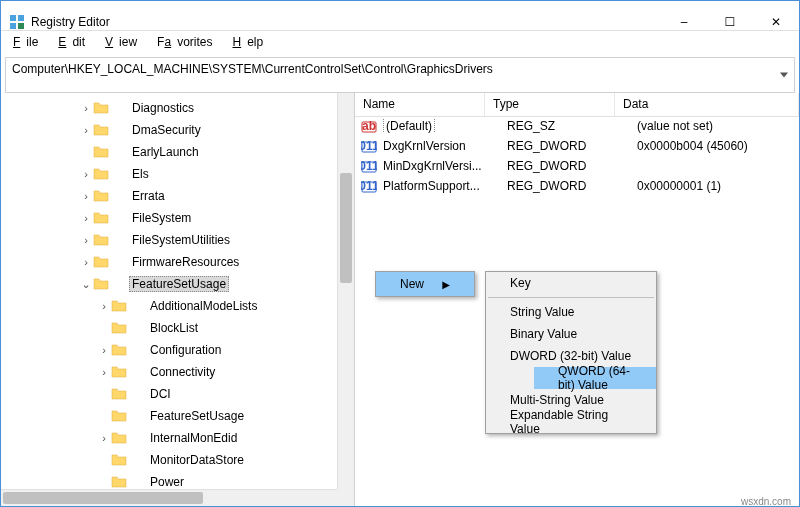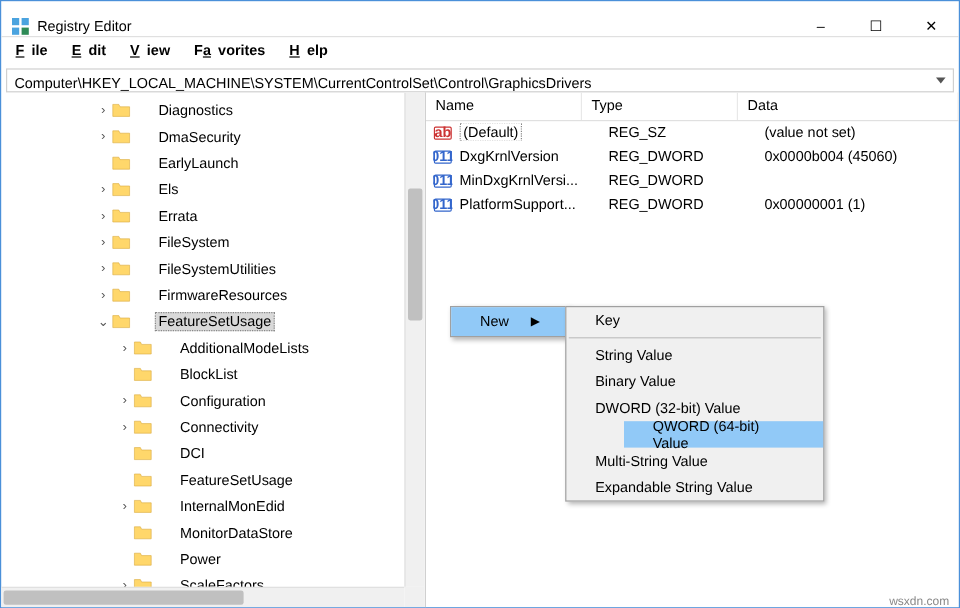--- a/index.html
+++ b/index.html
@@ -3,23 +3,23 @@
 <meta charset="utf-8">
 <style>
 * { margin:0; padding:0; box-sizing:border-box; font-family:"Segoe UI",Tahoma,sans-serif; font-size:12px; }
 body { background:#fff; }
 .window { width:800px; height:507px; border:1px solid #4a90d9; display:flex; flex-direction:column; background:#fff; position:relative; }
 .titlebar { height:30px; display:flex; align-items:center; padding:12px 0 0 8px; border-bottom:1px solid #e0e0e0; }
 .titlebar .app-icon { width:16px; height:16px; margin-right:6px; }
 .titlebar .title { flex:1; color:#000; }
 .titlebar .ctrl { width:46px; height:30px; display:flex; align-items:center; justify-content:center; color:#000; }
 .menubar { height:22px; display:flex; align-items:center; gap:2px; padding:0 6px; }
-.menubar span { padding:2px 6px;font-weight:bold; }
+.menubar span { padding:2px 6px; }
 .menubar span u { text-decoration:underline; }
-.addressbar { height:20px; border:1px solid #d0d0d0; margin:4px 4px 0 4px; padding:4px 6px; color:#000; background:#fff; position:relative; }
+.addressbar { height:36px; border:1px solid #d0d0d0; margin:4px 4px 0 4px; padding:4px 6px; color:#000; background:#fff; position:relative; }
 .addressbar::after { content:""; position:absolute; right:6px; top:50%; transform:translateY(-50%); border-left:4px solid transparent; border-right:4px solid transparent; border-top:5px solid #555; }
 .main { flex:1; display:flex; min-height:0; }
 .tree-pane { width:354px; border-right:1px solid #d0d0d0; overflow:hidden; position:relative; padding:4px 0; }
 .list-pane { flex:1; display:flex; flex-direction:column; min-width:0; position:relative; }
 .list-header { display:flex; height:24px; border-bottom:1px solid #e0e0e0; }
 .list-header .col { padding:4px 8px; color:#000; border-right:1px solid #e8e8e8; }
 .col-name { width:130px; }
 .col-type { width:130px; }
 .col-data { flex:1; }
 .list-rows { padding:2px 0; }
@@ -37,21 +37,21 @@
 .tree-node .label { padding:1px 3px;margin-left:16px; }
 .tree-node.selected .label { background:#d9d9d9; border:1px dotted #888; padding:0 2px; }
 .scrollbar-v { position:absolute; right:0; top:0; bottom:17px; width:17px; background:#f0f0f0; border-left:1px solid #e0e0e0; }
 .scrollbar-v .thumb { position:absolute; left:2px; right:2px; top:80px; height:110px; background:#c0c0c0; border-radius:2px; }
 .scrollbar-h { position:absolute; left:0; right:17px; bottom:0; height:17px; background:#f0f0f0; border-top:1px solid #e0e0e0; }
 .scrollbar-h .thumb { position:absolute; top:2px; bottom:2px; left:2px; width:200px; background:#c0c0c0; border-radius:2px; }
 .scroll-corner { position:absolute; right:0; bottom:0; width:17px; height:17px; background:#f0f0f0; }
 .context-sub { position:absolute; left:20px; top:178px; width:100px; background:#f0f0f0; border:1px solid #a0a0a0; box-shadow:2px 2px 4px rgba(0,0,0,0.3); }
 .context-sub .item { height:24px; display:flex; align-items:center; padding:0 24px; background:#91c9f7; }
 .context-sub .item .arrow { margin-left:auto; font-size:10px; }
-.context-main { position:absolute; left:116px; top:178px; width:216px; background:#f0f0f0; border:1px solid #a0a0a0; box-shadow:2px 2px 4px rgba(0,0,0,0.3); }
+.context-main { position:absolute; left:130px; top:178px; width:172px; background:#f0f0f0; border:1px solid #a0a0a0; box-shadow:2px 2px 4px rgba(0,0,0,0.3); }
 .context-main .item { height:22px; display:flex; align-items:center; padding:0 24px; }
 .context-main .sep { height:1px; background:#c0c0c0; margin:3px 2px; }
 .context-main .item.highlight { background:#91c9f7;margin-left:48px; }
 .watermark { position:absolute; right:8px; bottom:-1px; font-size:10px; color:#888; }
 svg.folder { fill:#ffd76b; stroke:#d9a93e; stroke-width:0.5; }
 </style>
 </head>
 <body>
 
 <div class="window">

